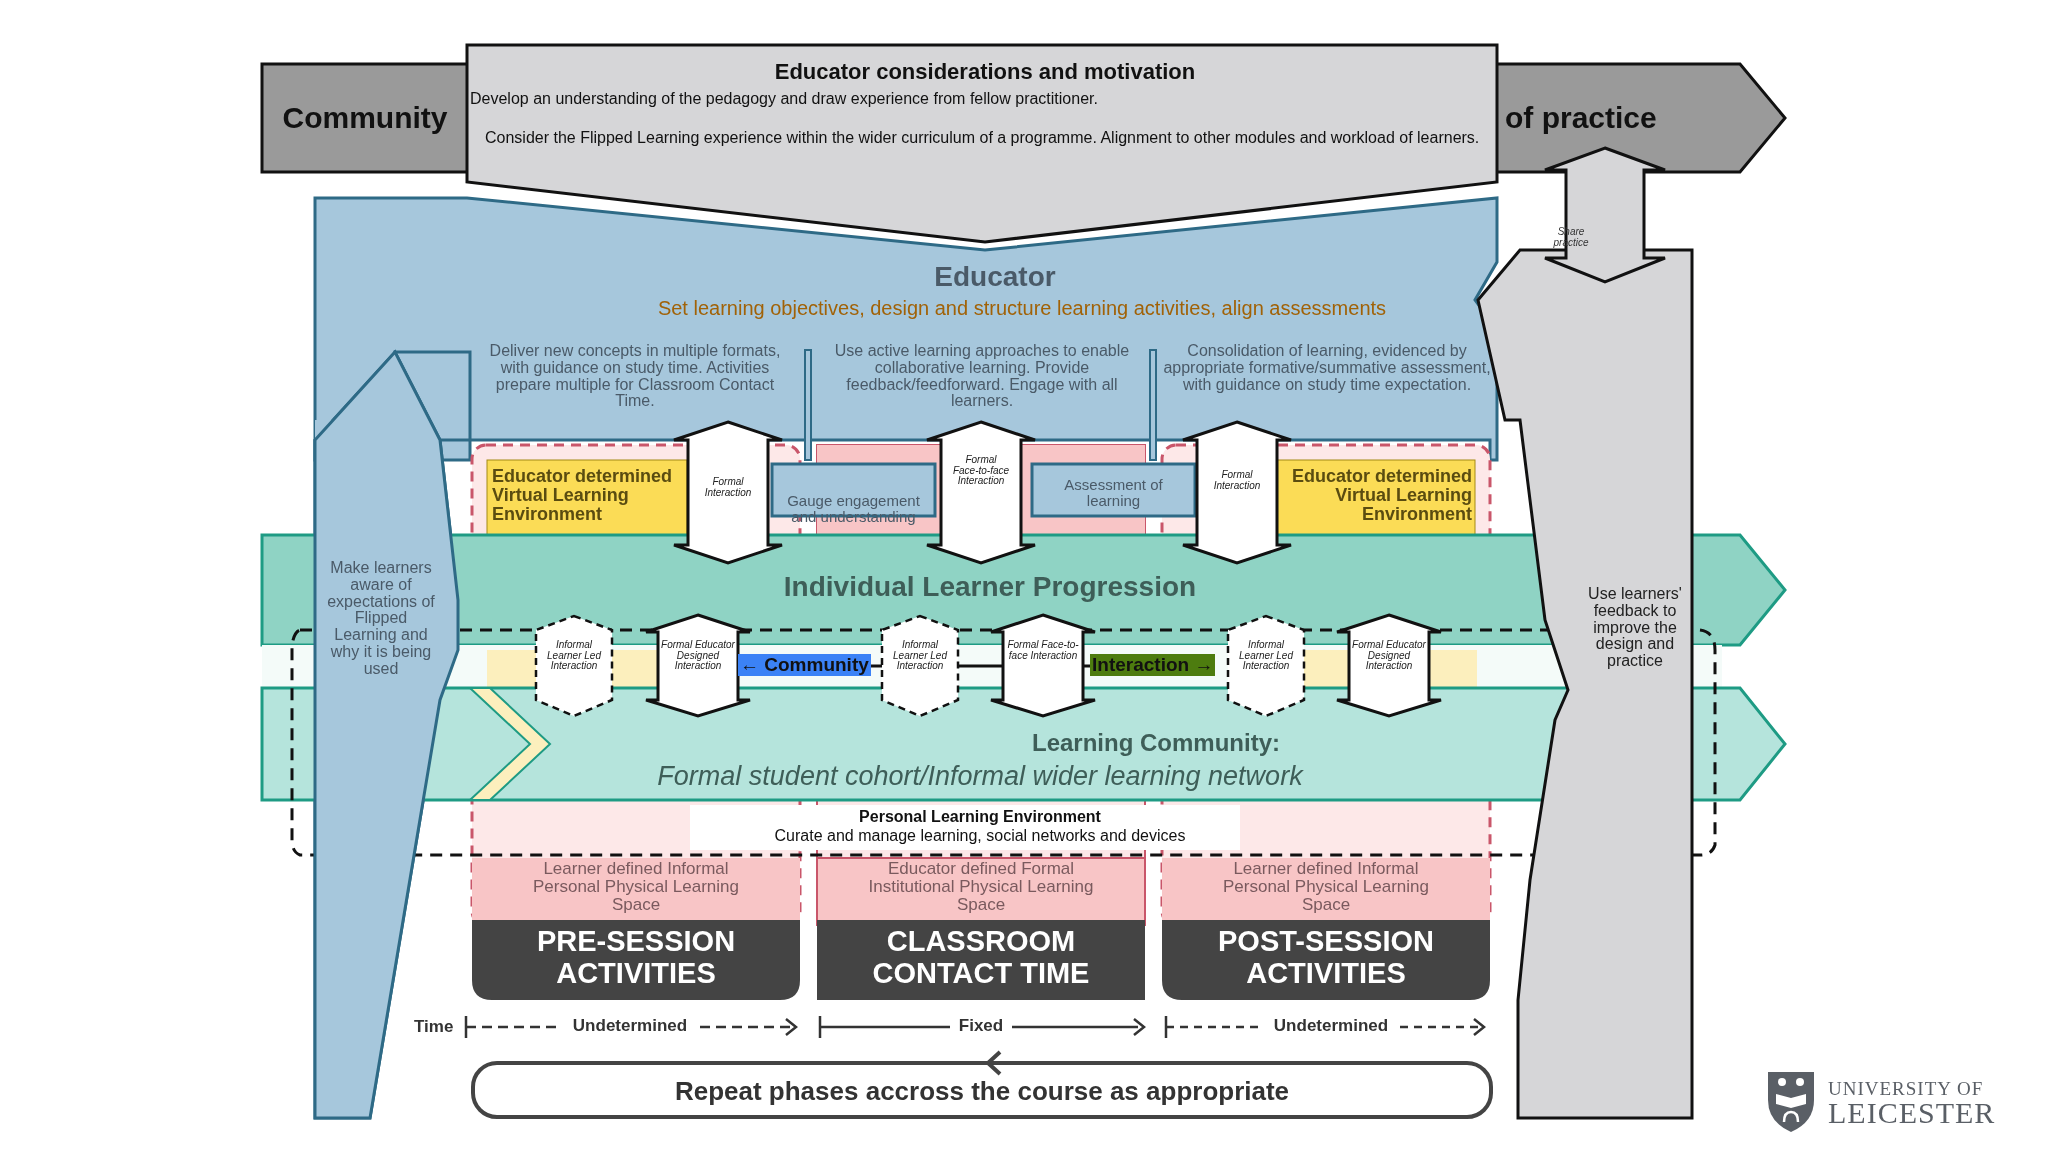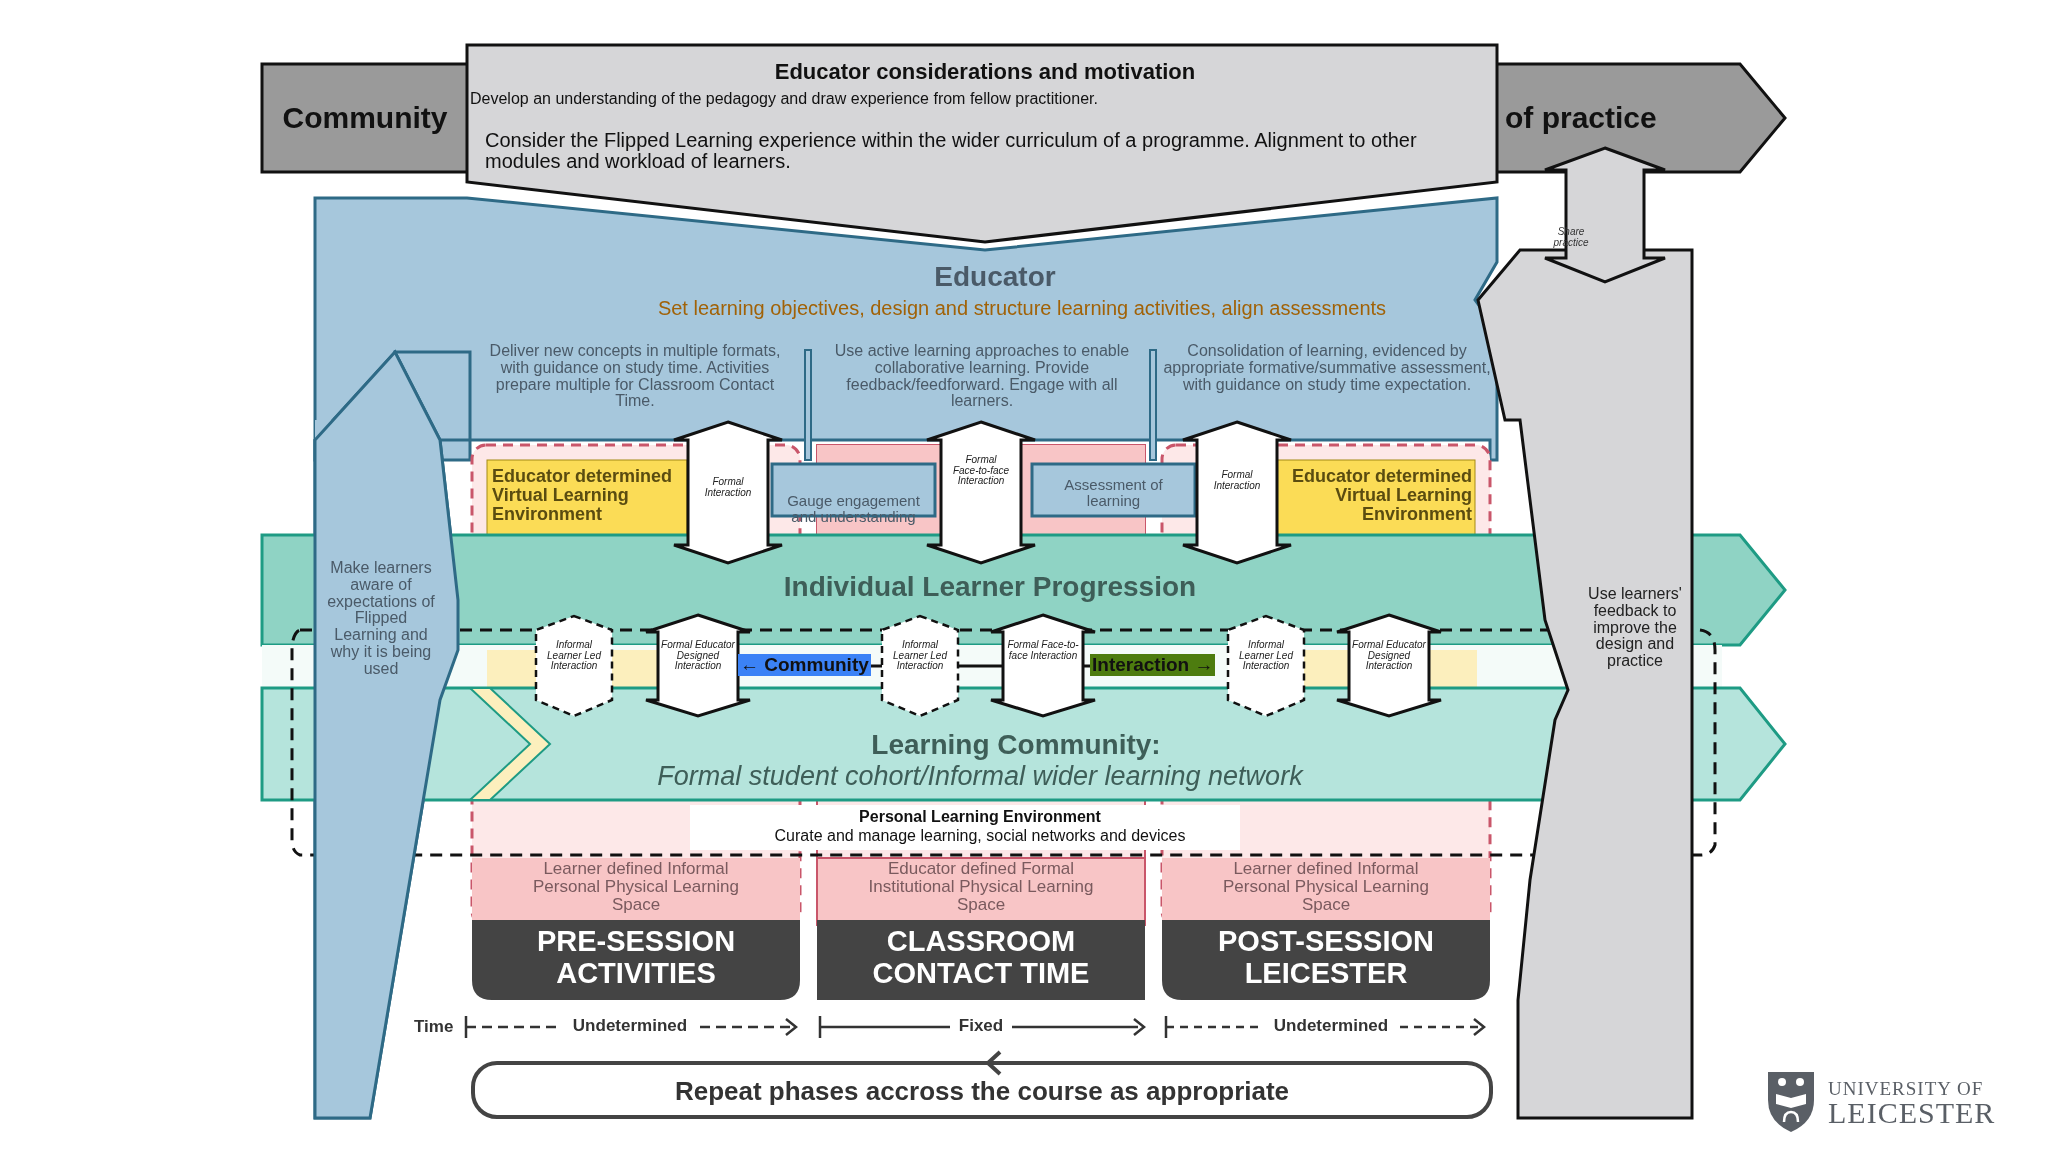--- a/index.html
+++ b/index.html
@@ -107,21 +107,21 @@
     <circle cx="1800" cy="1082" r="4" fill="#fff"></circle>
     <path d="M1776,1094 L1791,1098 L1806,1094 L1806,1104 L1791,1108 L1776,1104 Z" fill="#fff"></path>
     <path d="M1784,1122 Q1784,1112 1791,1112 Q1798,1112 1798,1122" fill="none" stroke="#fff" stroke-width="2.5"></path>
   </g>
 </svg>
 
 <div class="t hd" style="left:270px;top:102px;width:190px;font-size:30px;color:#111;">Community</div>
 <div class="t hd" style="left:1505px;top:102px;width:180px;font-size:30px;color:#111;text-align:left;">of practice</div>
 <div class="t hd" style="left:480px;top:60px;width:1010px;font-size:22px;color:#111;">Educator considerations and motivation</div>
 <div class="abs" style="left:470px;top:90px;width:1000px;font-size:16px;color:#111;">Develop an understanding of the pedagogy and draw experience from fellow practitioner.</div>
-<div class="abs" style="left:485px;top:130px;width:1000px;font-size:20px;color:#111;line-height:1.05;">Consider the Flipped Learning experience within the wider curriculum of a programme. Alignment to other modules and workload of learners.</div>
+<div class="abs" style="left:485px;top:130px;width:1000px;font-size:16px;color:#111;line-height:1.05;">Consider the Flipped Learning experience within the wider curriculum of a programme. Alignment to other modules and workload of learners.</div>
 <div class="t" style="left:1541px;top:198px;width:60px;font-size:10px;font-style:italic;color:#333;margin-top:29px;">Share practice</div>
 
 <div class="t hd" style="left:800px;top:262px;width:390px;font-size:28px;color:#4a5a68;">Educator</div>
 <div class="t" style="left:572px;top:298px;width:900px;font-size:20px;color:#a16207;">Set learning objectives, design and structure learning activities, align assessments</div>
 <div class="t" style="left:475px;top:343px;width:320px;font-size:16px;color:#4a5a68;">Deliver new concepts in multiple formats, with guidance on study time. Activities prepare multiple for Classroom Contact Time.</div>
 <div class="t" style="left:817px;top:343px;width:330px;font-size:16px;color:#4a5a68;">Use active learning approaches to enable collaborative learning. Provide feedback/feedforward. Engage with all learners.</div>
 <div class="t" style="left:1162px;top:343px;width:330px;font-size:16px;color:#4a5a68;">Consolidation of learning, evidenced by appropriate formative/summative assessment, with guidance on study time expectation.</div>
 
 <div class="abs hd" style="left:492px;top:467px;width:195px;font-size:18px;color:#5a4c10;line-height:1.05;">Educator determined Virtual Learning Environment</div>
 <div class="abs hd" style="left:1280px;top:467px;width:192px;font-size:18px;color:#5a4c10;text-align:right;line-height:1.05;">Educator determined Virtual Learning Environment</div>
@@ -140,33 +140,33 @@
 <div class="t" style="left:540px;top:640px;width:68px;font-size:10px;font-style:italic;color:#222;">Informal Learner Led Interaction</div>
 <div class="t" style="left:660px;top:640px;width:76px;font-size:10px;font-style:italic;color:#222;">Formal Educator Designed Interaction</div>
 <div class="t" style="left:886px;top:640px;width:68px;font-size:10px;font-style:italic;color:#222;">Informal Learner Led Interaction</div>
 <div class="t" style="left:1005px;top:640px;width:76px;font-size:10px;font-style:italic;color:#222;">Formal Face-to-face Interaction</div>
 <div class="t" style="left:1232px;top:640px;width:68px;font-size:10px;font-style:italic;color:#222;">Informal Learner Led Interaction</div>
 <div class="t" style="left:1351px;top:640px;width:76px;font-size:10px;font-style:italic;color:#222;">Formal Educator Designed Interaction</div>
 
 <div class="abs hd" style="left:738px;top:654px;font-size:19px;color:#111;background:#3b82f6;padding:0 2px;">← <span>Community</span></div>
 <div class="abs hd" style="left:1090px;top:654px;font-size:19px;color:#111;background:#4d7c0f;padding:0 2px;"><span>Interaction</span> →</div>
 
-<div class="t hd" style="left:716px;top:730px;width:600px;font-size:28px;color:#3e5e58;">Learning Community:</div>
+<div class="t hd" style="left:680px;top:730px;width:600px;font-size:24px;color:#3e5e58;text-align:right;">Learning Community:</div>
 <div class="t" style="left:560px;top:762px;width:840px;font-size:27px;font-style:italic;color:#3e5e58;">Formal student cohort/Informal wider learning network</div>
 
 <div class="t hd" style="left:780px;top:809px;width:400px;font-size:16px;color:#111;">Personal Learning Environment</div>
 <div class="t" style="left:690px;top:828px;width:580px;font-size:16px;color:#111;">Curate and manage learning, social networks and devices</div>
 
 <div class="t" style="left:510px;top:860px;width:252px;font-size:17px;color:#7a5a5e;">Learner defined Informal Personal Physical Learning Space</div>
 <div class="t" style="left:852px;top:860px;width:258px;font-size:17px;color:#7a5a5e;">Educator defined Formal Institutional Physical Learning Space</div>
 <div class="t" style="left:1200px;top:860px;width:252px;font-size:17px;color:#7a5a5e;">Learner defined Informal Personal Physical Learning Space</div>
 
 <div class="t hd" style="left:500px;top:926px;width:272px;font-size:29px;color:#fff;line-height:1.1;">PRE-SESSION ACTIVITIES</div>
 <div class="t hd" style="left:830px;top:926px;width:302px;font-size:29px;color:#fff;line-height:1.1;">CLASSROOM CONTACT TIME</div>
-<div class="t hd" style="left:1180px;top:926px;width:292px;font-size:29px;color:#fff;line-height:1.1;">POST-SESSION LEICESTER</div>
+<div class="t hd" style="left:1180px;top:926px;width:292px;font-size:29px;color:#fff;line-height:1.1;">POST-SESSION ACTIVITIES</div>
 
 <div class="abs hd" style="left:414px;top:1017px;font-size:17px;color:#333;">Time</div>
 <div class="t hd" style="left:565px;top:1017px;width:130px;font-size:17px;color:#333;">Undetermined</div>
 <div class="t hd" style="left:950px;top:1017px;width:62px;font-size:17px;color:#333;">Fixed</div>
 <div class="t hd" style="left:1262px;top:1017px;width:138px;font-size:17px;color:#333;">Undetermined</div>
 
 <div class="t hd" style="left:480px;top:1078px;width:1004px;font-size:26px;color:#333;">Repeat phases accross the course as appropriate</div>
 
 <div class="abs" style="left:1828px;top:1078px;font-family:'Liberation Serif',serif;font-size:19px;color:#5a5f66;letter-spacing:1px;">UNIVERSITY OF</div>
 <div class="abs" style="left:1828px;top:1096px;font-family:'Liberation Serif',serif;font-size:30px;color:#5a5f66;letter-spacing:1px;">LEICESTER</div>

